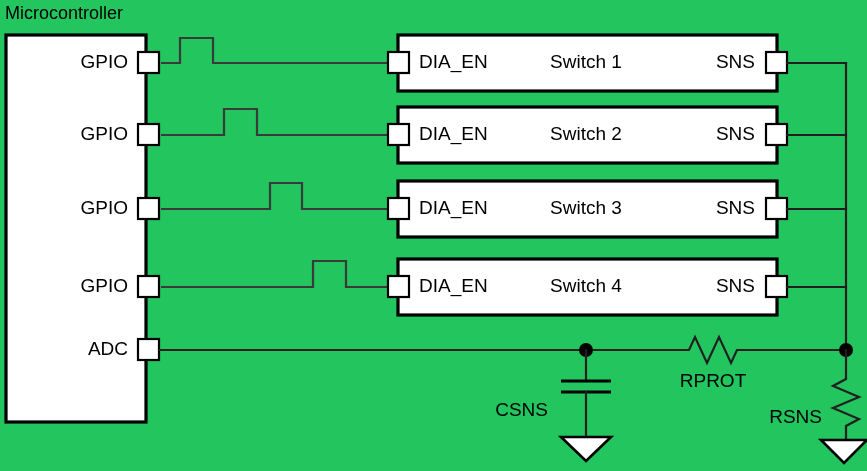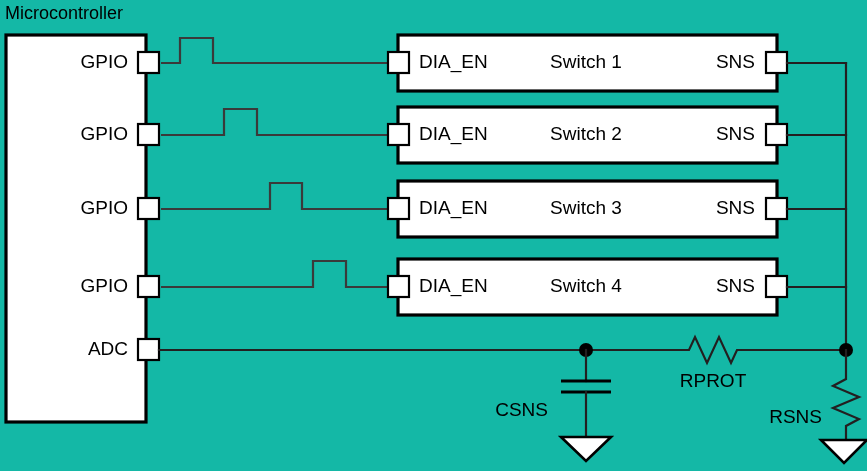--- a/index.html
+++ b/index.html
@@ -4,21 +4,21 @@
 <style>
   html, body {
     margin: 0;
     padding: 0;
     background: #ffffff;
   }
   #diagram-root {
     position: relative;
     width: 867px;
     height: 471px;
-    background: #14b8a6;
+    background: #22c55e;
     font-family: "Liberation Sans", sans-serif;
     overflow: hidden;
   }
   #circuit-svg {
     position: absolute;
     top: 0;
     left: 0;
     width: 867px;
     height: 471px;
   }

